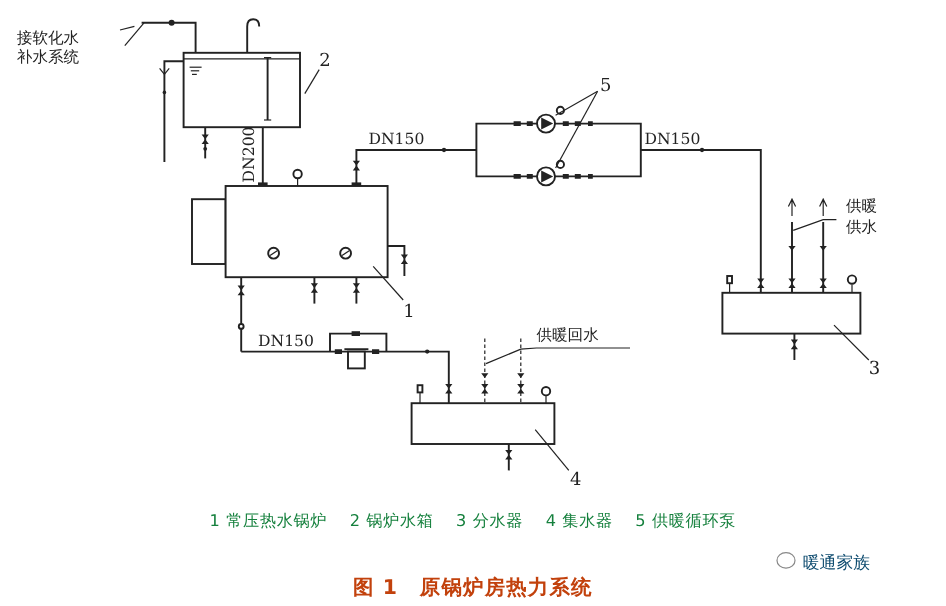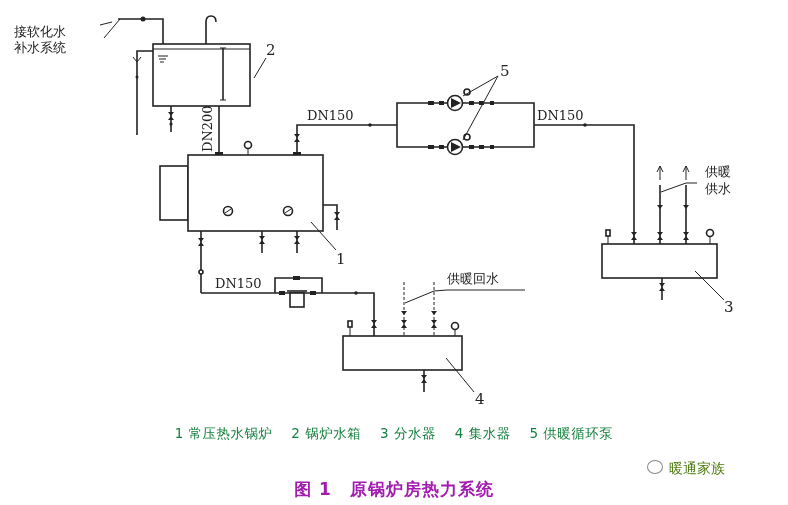--- a/index.html
+++ b/index.html
@@ -12,24 +12,24 @@
   .lbl { font-family: "DejaVu Serif", "Liberation Serif", serif; font-size: 13px; fill: #222; }
   .cn { font-family: "DejaVu Sans", "Liberation Sans", sans-serif; font-size: 13px; fill: #222; }
   .num { font-family: "DejaVu Serif", "Liberation Serif", serif; font-size: 15px; fill: #222; }
   .valve { fill: #222; }
   #legend { position: absolute; left: 0; top: 425px; width: 788px; text-align: center;
             font-family: "DejaVu Sans", "Liberation Sans", sans-serif; font-size: 13.5px; color: #15803d;
             letter-spacing: 0.5px; }
   #legend span { margin: 0 7px; }
   #caption { position: absolute; left: 0; top: 478px; width: 788px; text-align: center;
              font-family: "DejaVu Sans", "Liberation Sans", sans-serif; font-weight: bold;
-             font-size: 17px; color: #a21caf; letter-spacing: 1px; }
+             font-size: 17px; color: #c2410c; letter-spacing: 1px; }
   #caption .gap { display: inline-block; width: 18px; }
   #watermark { position: absolute; left: 647px; top: 460px;
-               font-family: "DejaVu Sans", "Liberation Sans", sans-serif; font-size: 14px; color: #4d7c0f; }
+               font-family: "DejaVu Sans", "Liberation Sans", sans-serif; font-size: 14px; color: #0c4a6e; }
   #watermark .wm-icon { display: inline-block; width: 14px; height: 12px; border: 1.2px solid #888;
                         border-radius: 50%; margin-right: 6px; vertical-align: -1px; }
 </style>
 </head>
 <body>
 
 <svg id="diagram" width="788" height="505" viewBox="0 0 788 505">
 
   <g>
     <line class="thin" x1="100" y1="25" x2="112" y2="22"></line>

